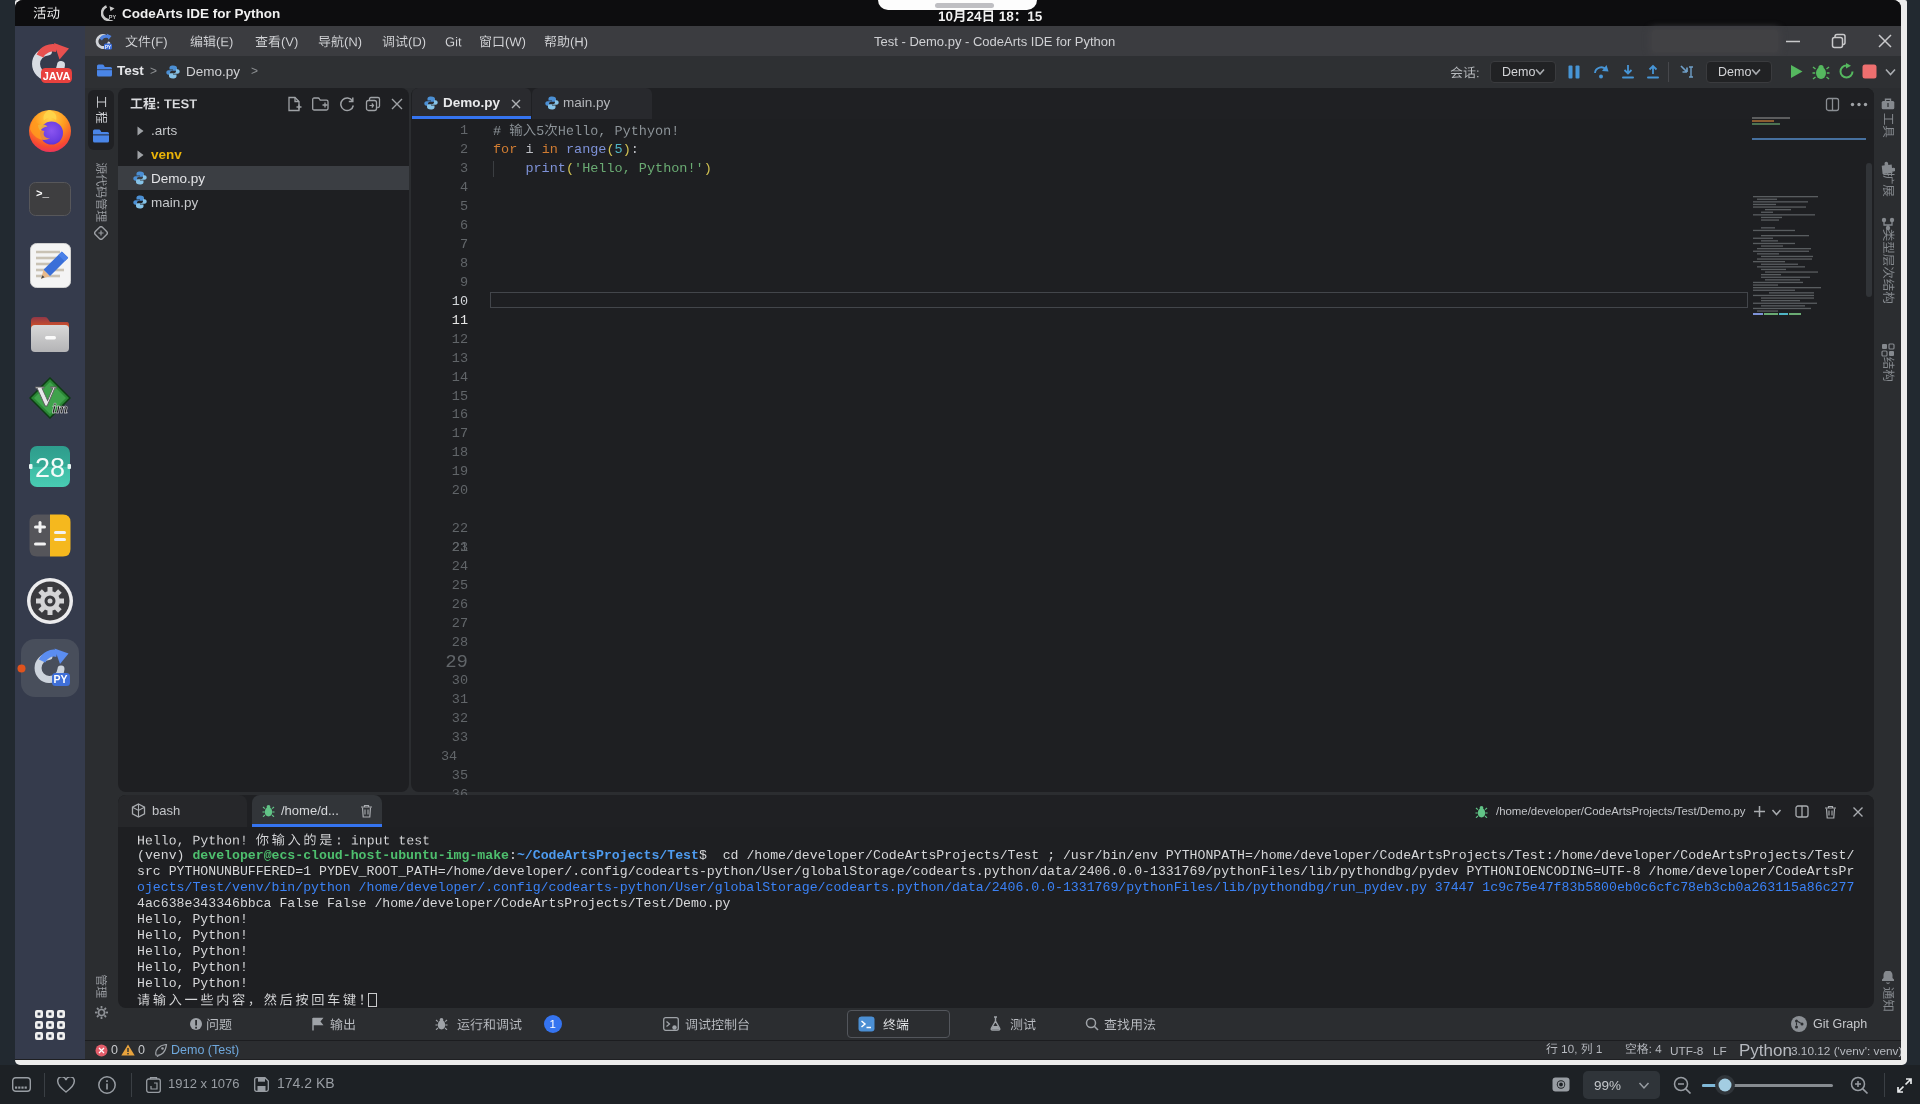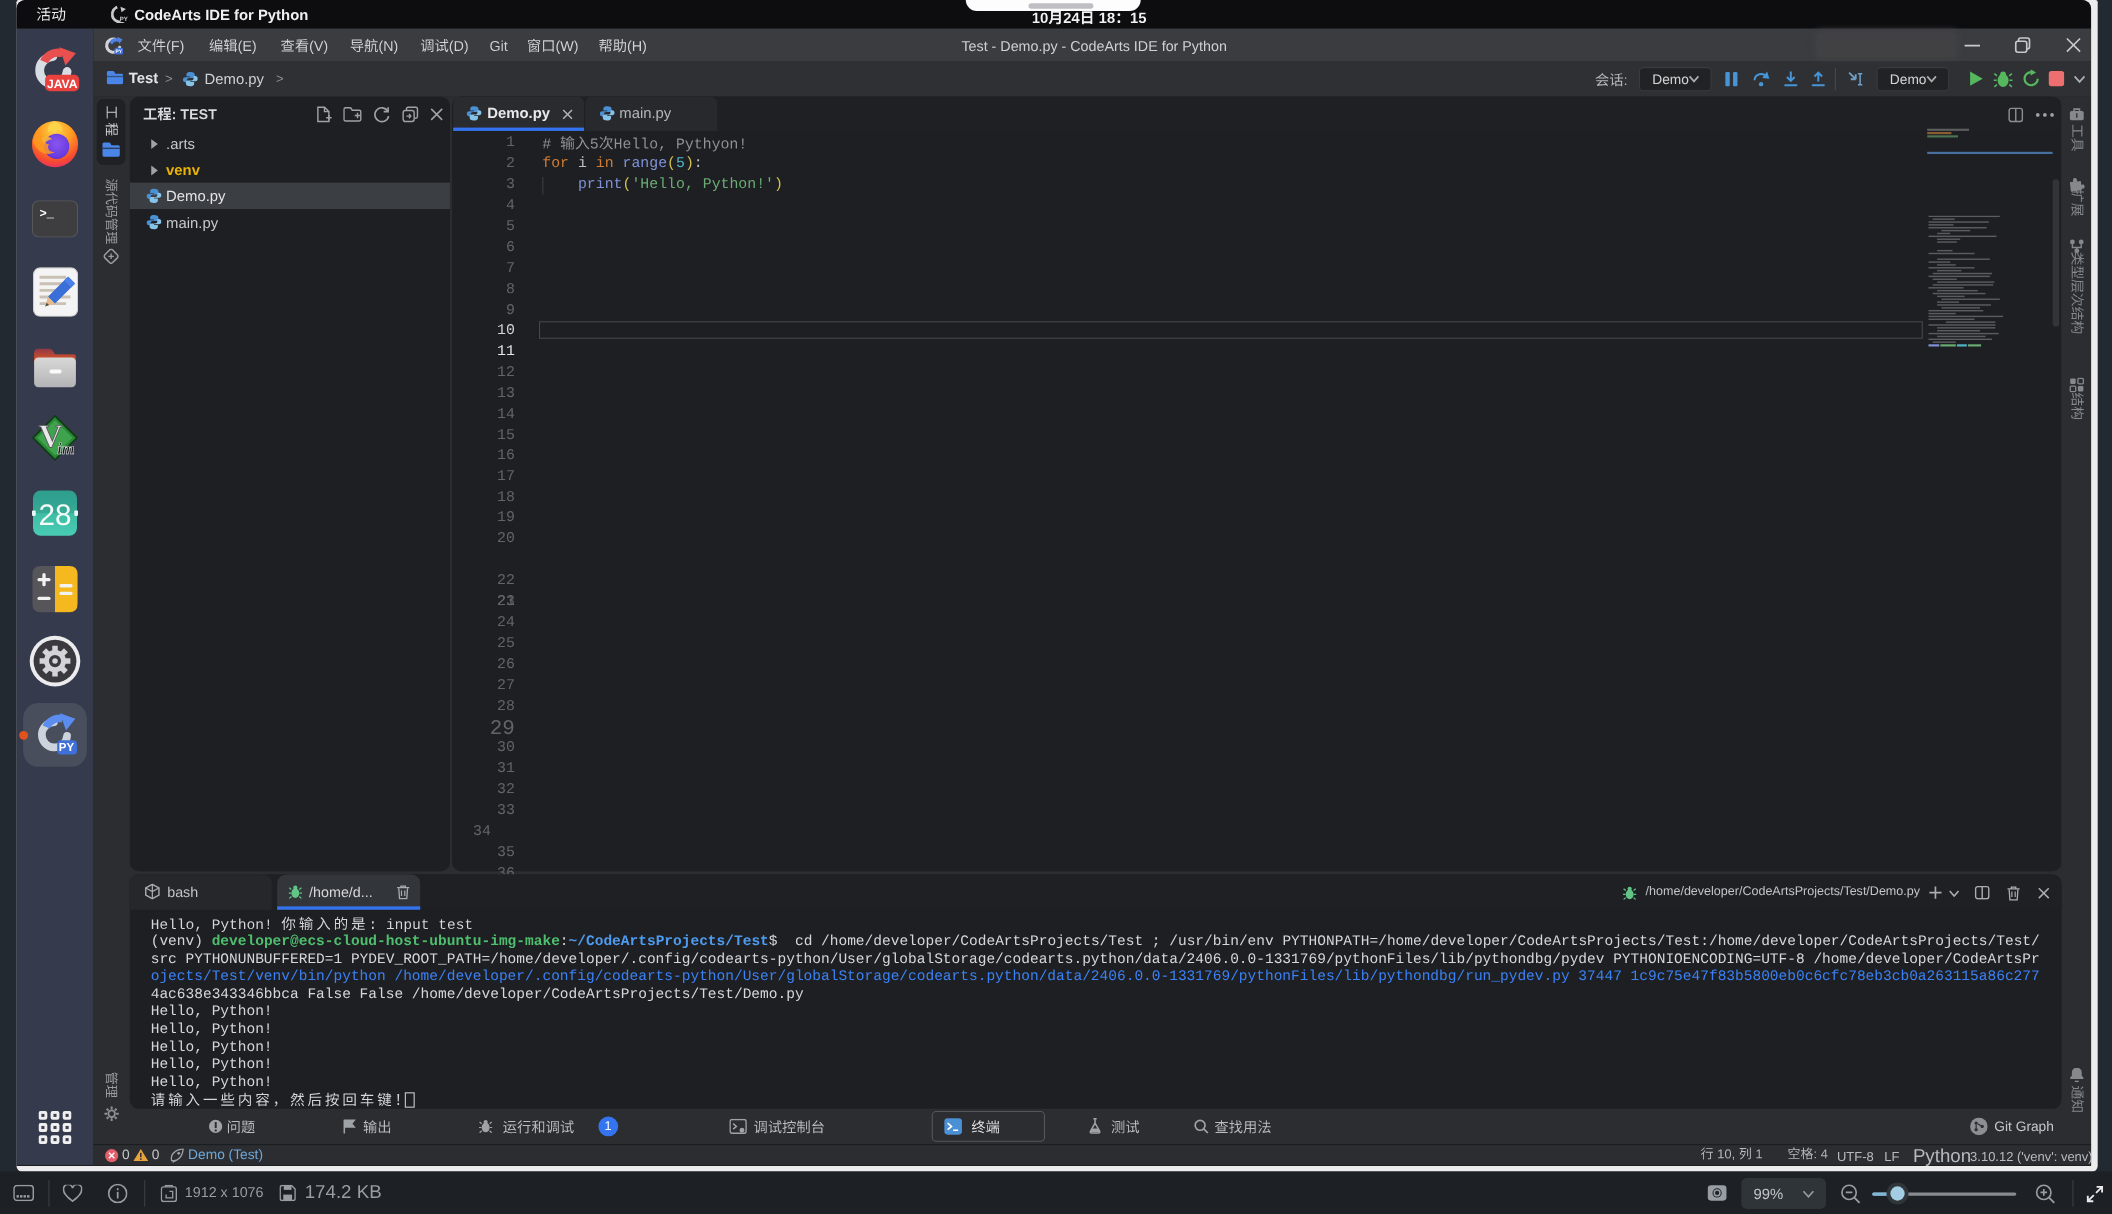--- a/index.html
+++ b/index.html
@@ -434,21 +434,21 @@
 <div style="position:absolute;left:415px;top:559.0px;font-family:'Liberation Mono',monospace;font-size:13.5px;color:#616569;font-weight:400;white-space:pre;letter-spacing:0px;line-height:16.2px;width:38px;text-align:right;">24</div>
 <div style="position:absolute;left:415px;top:578.0px;font-family:'Liberation Mono',monospace;font-size:13.5px;color:#616569;font-weight:400;white-space:pre;letter-spacing:0px;line-height:16.2px;width:38px;text-align:right;">25</div>
 <div style="position:absolute;left:415px;top:597.0px;font-family:'Liberation Mono',monospace;font-size:13.5px;color:#616569;font-weight:400;white-space:pre;letter-spacing:0px;line-height:16.2px;width:38px;text-align:right;">26</div>
 <div style="position:absolute;left:415px;top:615.9px;font-family:'Liberation Mono',monospace;font-size:13.5px;color:#616569;font-weight:400;white-space:pre;letter-spacing:0px;line-height:16.2px;width:38px;text-align:right;">27</div>
 <div style="position:absolute;left:415px;top:634.9px;font-family:'Liberation Mono',monospace;font-size:13.5px;color:#616569;font-weight:400;white-space:pre;letter-spacing:0px;line-height:16.2px;width:38px;text-align:right;">28</div>
 <div style="position:absolute;left:415px;top:653.8px;font-family:'Liberation Mono',monospace;font-size:19px;color:#616569;font-weight:400;white-space:pre;letter-spacing:0px;line-height:16.2px;width:38px;text-align:right;">29</div>
 <div style="position:absolute;left:415px;top:672.8px;font-family:'Liberation Mono',monospace;font-size:13.5px;color:#616569;font-weight:400;white-space:pre;letter-spacing:0px;line-height:16.2px;width:38px;text-align:right;">30</div>
 <div style="position:absolute;left:415px;top:691.7px;font-family:'Liberation Mono',monospace;font-size:13.5px;color:#616569;font-weight:400;white-space:pre;letter-spacing:0px;line-height:16.2px;width:38px;text-align:right;">31</div>
 <div style="position:absolute;left:415px;top:710.6px;font-family:'Liberation Mono',monospace;font-size:13.5px;color:#616569;font-weight:400;white-space:pre;letter-spacing:0px;line-height:16.2px;width:38px;text-align:right;">32</div>
 <div style="position:absolute;left:415px;top:729.6px;font-family:'Liberation Mono',monospace;font-size:13.5px;color:#616569;font-weight:400;white-space:pre;letter-spacing:0px;line-height:16.2px;width:38px;text-align:right;">33</div>
-<div style="position:absolute;left:415px;top:748.6px;font-family:'Liberation Mono',monospace;font-size:13.5px;color:#616569;font-weight:400;white-space:pre;letter-spacing:0px;line-height:16.2px;width:38px;text-align:left;">34</div>
+<div style="position:absolute;left:415px;top:748.6px;font-family:'Liberation Mono',monospace;font-size:13.5px;color:#616569;font-weight:400;white-space:pre;letter-spacing:0px;line-height:16.2px;width:38px;text-align:center;">34</div>
 <div style="position:absolute;left:415px;top:767.5px;font-family:'Liberation Mono',monospace;font-size:13.5px;color:#616569;font-weight:400;white-space:pre;letter-spacing:0px;line-height:16.2px;width:38px;text-align:right;">35</div>
 <div style="position:absolute;left:415px;top:786.5px;font-family:'Liberation Mono',monospace;font-size:13.5px;color:#616569;font-weight:400;white-space:pre;letter-spacing:0px;line-height:16.2px;width:38px;text-align:right;">36</div>
 <svg style="position:absolute;left:478.0px;top:120.3px;overflow:visible" width="186.3" height="19.6">
       <g transform="translate(0,14.9)">
         <path d="M6.1 -5.5 5.7 -3.4H7.4V-2.7H5.5L5.0 0.0H4.2L4.8 -2.7H2.4L1.9 0.0H1.1L1.7 -2.7H0.4V-3.4H1.8L2.3 -5.5H0.7V-6.2H2.4L3.0 -8.9H3.7L3.2 -6.2H5.6L6.1 -8.9H6.9L6.3 -6.2H7.7V-5.5ZM3.0 -5.5 2.6 -3.4H5.0L5.4 -5.5Z M26.1 -6.0V-1.1H26.9V-6.0ZM27.8 -6.5V-0.1C27.8 0.1 27.8 0.1 27.6 0.1C27.4 0.1 26.9 0.1 26.3 0.1C26.4 0.4 26.5 0.7 26.6 1.0C27.4 1.0 27.9 0.9 28.2 0.8C28.6 0.7 28.6 0.4 28.6 -0.1V-6.5ZM17.2 -4.5C17.3 -4.6 17.7 -4.6 18.1 -4.6H19.2V-2.8C18.3 -2.6 17.4 -2.4 16.8 -2.3L17.0 -1.3L19.2 -1.8V1.1H20.1V-2.1L21.2 -2.4L21.1 -3.2L20.1 -3.0V-4.6H21.1V-5.6H20.1V-7.6H19.2V-5.6H18.0C18.3 -6.5 18.7 -7.6 18.9 -8.8H21.2V-9.7H19.1C19.2 -10.2 19.3 -10.7 19.4 -11.2L18.4 -11.3C18.4 -10.8 18.3 -10.2 18.2 -9.7H16.8V-8.8H18.1C17.8 -7.7 17.6 -6.8 17.4 -6.4C17.2 -5.8 17.1 -5.4 16.9 -5.3C17.0 -5.1 17.1 -4.6 17.2 -4.5ZM25.1 -11.4C24.2 -10.0 22.5 -8.6 20.9 -7.9C21.1 -7.7 21.4 -7.4 21.6 -7.1C21.9 -7.3 22.3 -7.5 22.6 -7.7V-7.2H27.6V-7.8C28.0 -7.6 28.3 -7.4 28.7 -7.2C28.8 -7.5 29.1 -7.8 29.4 -8.0C27.9 -8.7 26.7 -9.4 25.6 -10.6L25.9 -11.0ZM23.0 -8.0C23.8 -8.6 24.5 -9.2 25.1 -9.9C25.8 -9.2 26.5 -8.5 27.4 -8.0ZM24.5 -5.5V-4.4H22.6V-5.5ZM21.8 -6.3V1.0H22.6V-1.8H24.5V0.0C24.5 0.1 24.5 0.2 24.4 0.2C24.2 0.2 23.9 0.2 23.5 0.2C23.6 0.4 23.7 0.8 23.7 1.0C24.3 1.0 24.7 1.0 25.0 0.9C25.3 0.7 25.3 0.4 25.3 0.0V-6.3ZM22.6 -3.6H24.5V-2.5H22.6Z M33.7 -10.2C34.6 -9.6 35.3 -8.8 35.9 -8.0C35.0 -4.1 33.3 -1.4 30.3 0.2C30.5 0.4 31.0 0.8 31.2 1.0C33.9 -0.6 35.7 -3.1 36.7 -6.6C38.2 -3.9 39.1 -0.8 42.2 0.9C42.3 0.6 42.5 0.1 42.7 -0.2C38.2 -2.9 38.6 -8.0 34.3 -11.1Z M50.4 -2.9Q50.4 -2.0 50.1 -1.3Q49.7 -0.6 48.9 -0.2Q48.2 0.1 47.2 0.1Q45.9 0.1 45.1 -0.4Q44.3 -1.0 44.0 -2.1L45.2 -2.2Q45.6 -0.8 47.2 -0.8Q48.1 -0.8 48.7 -1.4Q49.2 -1.9 49.2 -2.9Q49.2 -3.7 48.7 -4.2Q48.1 -4.8 47.2 -4.8Q46.7 -4.8 46.3 -4.6Q45.9 -4.5 45.5 -4.1H44.3L44.6 -8.9H49.9V-7.9H45.7L45.5 -5.1Q46.3 -5.7 47.4 -5.7Q48.8 -5.7 49.6 -5.0Q50.4 -4.2 50.4 -2.9Z M52.1 -9.7C53.0 -9.2 54.1 -8.4 54.7 -7.8L55.3 -8.6C54.8 -9.2 53.6 -9.9 52.7 -10.4ZM51.9 -1.0 52.8 -0.3C53.6 -1.5 54.7 -3.1 55.5 -4.4L54.7 -5.1C53.8 -3.6 52.7 -2.0 51.9 -1.0ZM57.4 -11.3C57.0 -9.2 56.2 -7.1 55.2 -5.8C55.5 -5.6 56.0 -5.3 56.2 -5.2C56.7 -6.0 57.2 -6.9 57.6 -8.0H62.6C62.3 -7.1 61.9 -6.1 61.6 -5.4C61.8 -5.3 62.3 -5.1 62.5 -5.0C62.9 -5.9 63.5 -7.4 63.9 -8.7L63.1 -9.1L62.9 -9.0H58.0C58.2 -9.7 58.4 -10.4 58.5 -11.1ZM59.0 -7.4V-6.5C59.0 -4.6 58.7 -1.7 54.5 0.4C54.8 0.5 55.2 0.9 55.3 1.1C58.0 -0.2 59.1 -1.9 59.7 -3.6C60.4 -1.4 61.6 0.2 63.6 1.0C63.7 0.7 64.0 0.3 64.3 0.1C61.9 -0.8 60.6 -2.8 60.0 -5.5C60.1 -5.9 60.1 -6.2 60.1 -6.5V-7.4Z M70.6 0.0V-4.1H67.1V0.0H65.9V-8.9H67.1V-5.2H70.6V-8.9H71.8V0.0Z M75.0 -3.3Q75.0 -2.1 75.6 -1.4Q76.1 -0.8 77.0 -0.8Q77.7 -0.8 78.2 -1.1Q78.7 -1.3 78.9 -1.9L79.9 -1.6Q79.6 -0.7 78.9 -0.3Q78.1 0.1 77.0 0.1Q75.5 0.1 74.6 -0.8Q73.8 -1.8 73.8 -3.6Q73.8 -5.4 74.6 -6.3Q75.4 -7.3 77.0 -7.3Q78.5 -7.3 79.3 -6.3Q80.1 -5.4 80.1 -3.5V-3.3ZM77.0 -6.4Q76.1 -6.4 75.6 -5.8Q75.1 -5.2 75.0 -4.2H78.9Q78.7 -6.4 77.0 -6.4Z M86.5 -1.0 88.4 -0.9V0.0L85.9 -0.0Q85.2 -0.2 84.8 -0.6Q84.7 -0.8 84.7 -1.7V-8.8H82.8V-9.8H85.9V-1.6Q85.9 -1.3 86.0 -1.1Q86.2 -1.0 86.5 -1.0ZM86.5 -0.9ZM85.9 -1.6ZM86.0 0.0ZM84.7 -0.9V-1.7Z M94.6 -1.0 96.5 -0.9V0.0L94.0 -0.0Q93.3 -0.2 92.9 -0.6Q92.8 -0.8 92.8 -1.7V-8.8H90.9V-9.8H94.0V-1.6Q94.0 -1.3 94.1 -1.1Q94.3 -1.0 94.6 -1.0ZM94.6 -0.9ZM94.0 -1.6ZM94.1 0.0ZM92.8 -0.9V-1.7Z M104.4 -3.6Q104.4 -1.8 103.6 -0.8Q102.8 0.1 101.2 0.1Q99.7 0.1 98.9 -0.8Q98.1 -1.8 98.1 -3.6Q98.1 -5.4 98.9 -6.3Q99.7 -7.3 101.3 -7.3Q102.9 -7.3 103.7 -6.3Q104.4 -5.4 104.4 -3.6ZM103.2 -3.6Q103.2 -5.0 102.7 -5.7Q102.3 -6.4 101.3 -6.4Q100.3 -6.4 99.8 -5.7Q99.3 -5.0 99.3 -3.6Q99.3 -2.2 99.8 -1.5Q100.3 -0.7 101.2 -0.7Q102.3 -0.7 102.7 -1.5Q103.2 -2.2 103.2 -3.6Z M107.0 2.4 108.1 -2.0H109.9L107.8 2.4Z M128.9 -6.2Q128.9 -5.4 128.5 -4.8Q128.1 -4.1 127.4 -3.8Q126.6 -3.4 125.7 -3.4H123.8V0.0H122.6V-8.9H125.6Q127.2 -8.9 128.0 -8.2Q128.9 -7.5 128.9 -6.2ZM127.6 -6.2Q127.6 -7.9 125.5 -7.9H123.8V-4.4H125.5Q126.5 -4.4 127.1 -4.9Q127.6 -5.3 127.6 -6.2Z M131.5 2.8Q131.1 2.8 130.7 2.7V1.8Q131.0 1.9 131.3 1.9Q131.8 1.9 132.3 1.5Q132.7 1.1 133.0 0.3L133.1 -0.1L130.0 -7.1H131.3L133.1 -2.9Q133.7 -1.4 133.7 -1.2L134.0 -2.0L136.0 -7.1H137.3L134.3 0.0Q133.7 1.5 133.0 2.2Q132.4 2.8 131.5 2.8Z M139.0 -6.2V-7.1H140.1L140.5 -9.0H141.3V-7.1H144.1V-6.2H141.3V-1.9Q141.3 -1.4 141.5 -1.1Q141.8 -0.9 142.5 -0.9Q143.3 -0.9 144.4 -1.1V-0.2Q143.3 0.1 142.2 0.1Q141.1 0.1 140.6 -0.3Q140.1 -0.8 140.1 -1.8V-6.2Z M147.0 -9.8H148.2V-7.2Q148.2 -6.8 148.2 -5.9H148.2Q148.9 -7.3 150.4 -7.3Q152.7 -7.3 152.7 -4.8V0.0H151.5V-4.6Q151.5 -5.5 151.2 -5.9Q150.8 -6.3 150.1 -6.3Q149.3 -6.3 148.7 -5.8Q148.2 -5.2 148.2 -4.1V0.0H147.0Z M155.8 2.8Q155.4 2.8 155.0 2.7V1.8Q155.3 1.9 155.6 1.9Q156.1 1.9 156.6 1.5Q157.0 1.1 157.3 0.3L157.5 -0.1L154.4 -7.1H155.6L157.4 -2.9Q158.0 -1.4 158.0 -1.2L158.3 -2.0L160.3 -7.1H161.6L158.6 0.0Q158.0 1.5 157.3 2.2Q156.7 2.8 155.8 2.8Z M169.3 -3.6Q169.3 -1.8 168.4 -0.8Q167.6 0.1 166.0 0.1Q164.5 0.1 163.7 -0.8Q162.9 -1.8 162.9 -3.6Q162.9 -5.4 163.7 -6.3Q164.5 -7.3 166.1 -7.3Q167.7 -7.3 168.5 -6.3Q169.3 -5.4 169.3 -3.6ZM168.0 -3.6Q168.0 -5.0 167.6 -5.7Q167.1 -6.4 166.1 -6.4Q165.1 -6.4 164.6 -5.7Q164.1 -5.0 164.1 -3.6Q164.1 -2.2 164.6 -1.5Q165.1 -0.7 166.0 -0.7Q167.1 -0.7 167.5 -1.5Q168.0 -2.2 168.0 -3.6Z M175.8 0.0V-4.6Q175.8 -5.5 175.5 -5.9Q175.2 -6.3 174.4 -6.3Q173.6 -6.3 173.1 -5.8Q172.5 -5.2 172.5 -4.1V0.0H171.3V-5.6Q171.3 -6.9 171.3 -7.1H172.4Q172.4 -7.1 172.4 -7.0Q172.4 -6.8 172.5 -6.6Q172.5 -6.4 172.5 -5.9H172.5Q173.2 -7.3 174.8 -7.3Q175.9 -7.3 176.5 -6.6Q177.0 -6.0 177.0 -4.8V0.0Z M182.8 -2.6H181.8L181.6 -8.9H182.9ZM181.6 0.0V-1.3H182.9V0.0Z" fill="#8d9499"></path>
       </g>
     </svg>
 <div style="position:absolute;left:478px;top:142.1px;font-family:'Liberation Mono',monospace;font-size:13.5px;line-height:15px;white-space:pre;color:#bcbec4"><span style="color:#d07c32">for</span> i <span style="color:#d07c32">in</span> <span style="color:#7e92d8">range</span><span style="color:#d0c152">(</span><span style="color:#4fb5c5">5</span><span style="color:#d0c152">)</span>:</div>
 <div style="position:absolute;left:478px;top:161.1px;font-family:'Liberation Mono',monospace;font-size:13.5px;line-height:15px;white-space:pre;color:#bcbec4">    <span style="color:#7e92d8">print</span><span style="color:#d0c152">(</span><span style="color:#6aab73">'Hello, Python!'</span><span style="color:#d0c152">)</span></div>
 <div style="position:absolute;left:478px;top:160.9px;width:1px;height:16px;background:#3b3e42;"></div>
@@ -776,21 +776,21 @@
     <rect x="0.7" y="2" width="13.6" height="13.3" rx="2" fill="none" stroke="#989da3" stroke-width="1.3"></rect>
     <path d="M4.5 2 L4.5 0.7 L10.5 0.7 L10.5 2" stroke="#989da3" stroke-width="1.3" fill="none"></path>
     <path d="M8 6 L11 6 L11 12 L5 12 L5 9" fill="none" stroke="#989da3" stroke-width="1.2"></path>
   </svg>
 <div style="position:absolute;left:168px;top:1076px;font-family:'Liberation Sans',sans-serif;font-size:13px;color:#989da3;font-weight:400;white-space:pre;letter-spacing:0px;line-height:15.6px;">1912 x 1076</div>
 <svg style="position:absolute;left:254px;top:1077px;" width="15" height="15" viewBox="0 0 15 15">
     <path d="M0.7 2.5 Q0.7 0.7 2.5 0.7 L11 0.7 L14.3 4 L14.3 12.5 Q14.3 14.3 12.5 14.3 L2.5 14.3 Q0.7 14.3 0.7 12.5 Z" fill="none" stroke="#989da3" stroke-width="1.3"></path>
     <rect x="3.5" y="9" width="8" height="5.3" fill="#989da3"></rect>
     <rect x="4" y="0.7" width="7" height="4" fill="#989da3"></rect>
   </svg>
-<div style="position:absolute;left:277px;top:1076px;font-family:'Liberation Sans',sans-serif;font-size:17px;color:#989da3;font-weight:400;white-space:pre;letter-spacing:0px;line-height:15.6px;">174.2 KB</div>
+<div style="position:absolute;left:277px;top:1076px;font-family:'Liberation Sans',sans-serif;font-size:14px;color:#989da3;font-weight:400;white-space:pre;letter-spacing:0px;line-height:15.6px;">174.2 KB</div>
 <svg style="position:absolute;left:1552px;top:1077px;" width="18" height="15" viewBox="0 0 18 15">
     <rect x="0.5" y="0.5" width="17" height="14" rx="3" fill="#989da3"></rect>
     <circle cx="9" cy="7.5" r="4.2" fill="#1d2125"></circle>
     <circle cx="9" cy="7.5" r="2.6" fill="none" stroke="#989da3" stroke-width="1.4"></circle>
   </svg>
 <div style="position:absolute;left:1583px;top:1071px;width:77px;height:28px;background:#2f3439;border-radius:5px;"></div>
 <div style="position:absolute;left:1594px;top:1078px;font-family:'Liberation Sans',sans-serif;font-size:13.5px;color:#c3c6ca;font-weight:400;white-space:pre;letter-spacing:0px;line-height:16.2px;">99%</div>
 <svg style="position:absolute;left:1638px;top:1082px;" width="12" height="8" viewBox="0 0 12 8">
     <path d="M1.5 1 L6 6 L10.5 1" fill="none" stroke="#989da3" stroke-width="1.5"></path>
   </svg>

